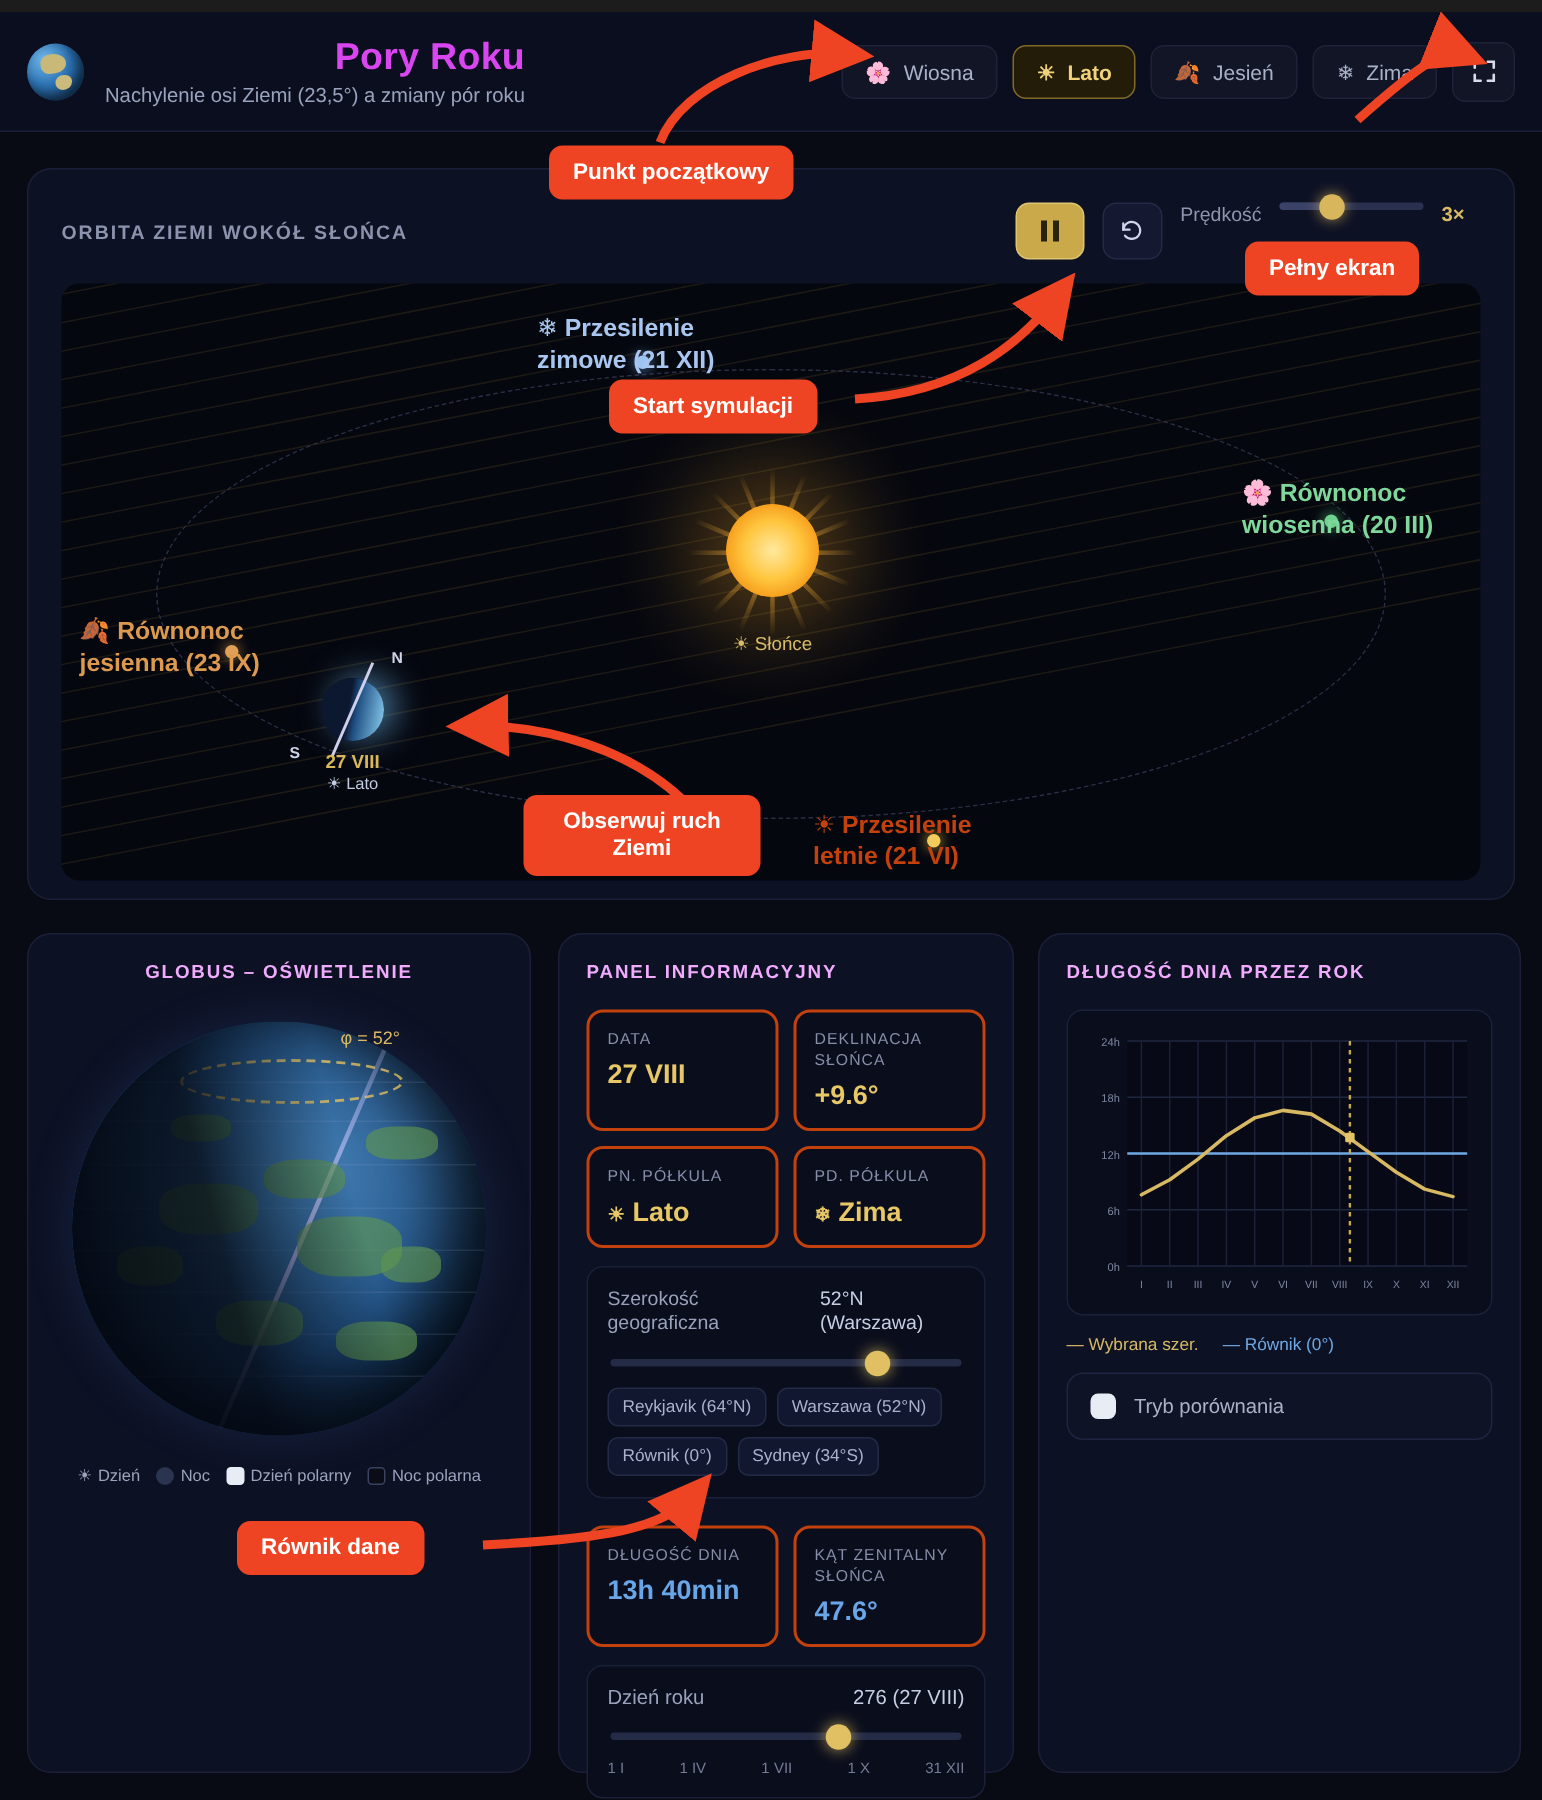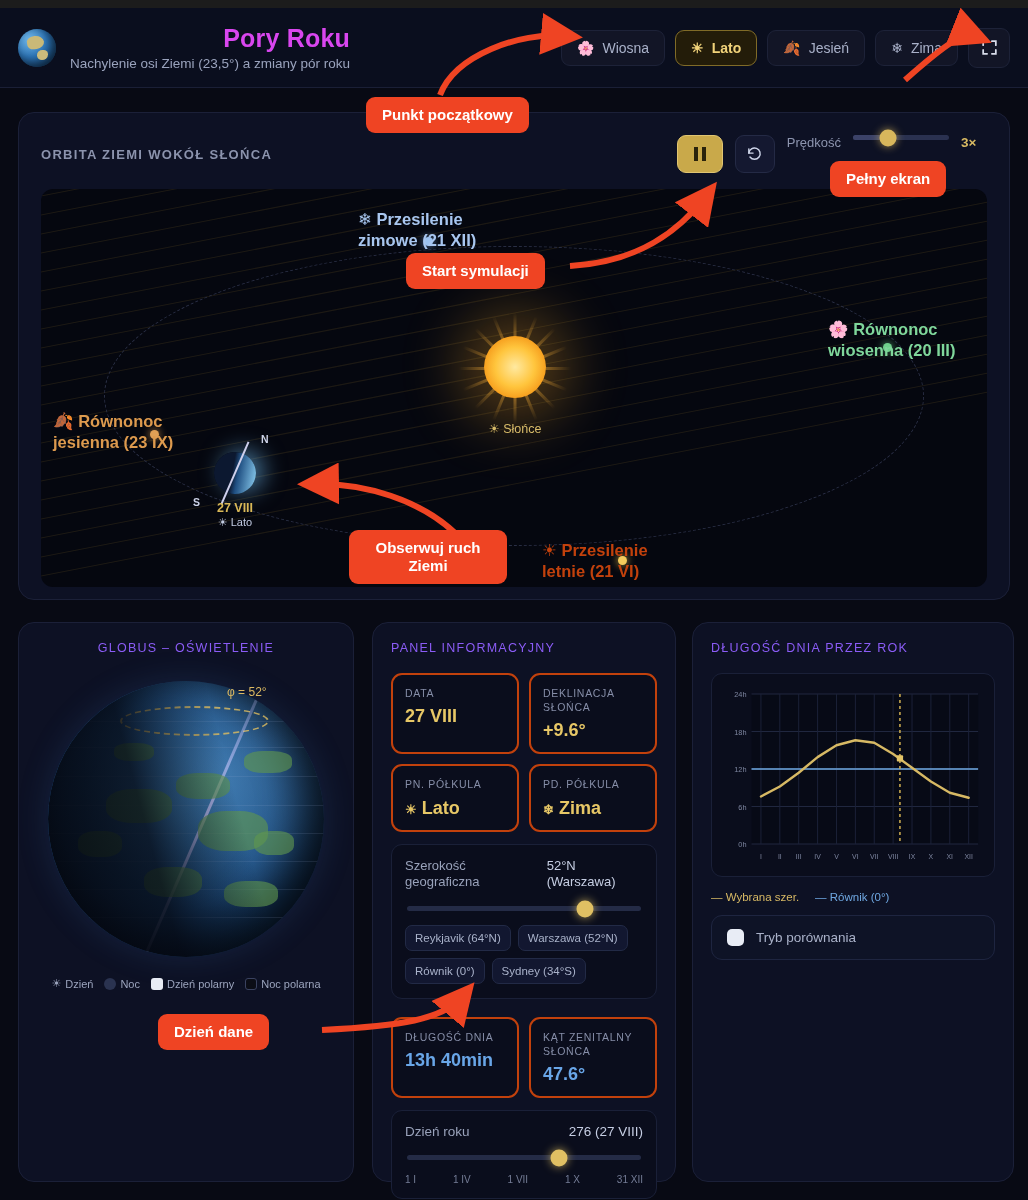--- a/index.html
+++ b/index.html
@@ -172,21 +172,21 @@
   
   .panel {
     position: absolute; top: 622px;
     background:#0d1124; border:1px solid #1b2038; border-radius: 16px;
     padding: 18px;
   }
   .p-globe { left: 18px;  width: 336px; height: 560px; }
   .p-info  { left: 372px; width: 304px; height: 560px; }
   .p-chart { left: 692px; width: 322px; height: 560px; }
   .p-title {
-    color:#8b5cf6; font-size:12.5px; font-weight:normal; letter-spacing:1.25px;
+    color:#f0abfc; font-size:12.5px; font-weight:bold; letter-spacing:1.25px;
   }
   .p-globe .p-title { text-align:center; }
 
   .globe-big {
     position:absolute; left: 50%; top: 196px; transform: translate(-50%,-50%);
     width: 276px; height: 276px; border-radius: 50%;
     background:
       radial-gradient(circle at 62% 34%, rgba(130,200,255,.30) 0%, rgba(10,20,45,0) 55%),
       radial-gradient(circle at 42% 46%, #2f6fa8 0%, #1d4d80 48%, #0a1b33 86%);
     box-shadow: inset -16px -14px 44px rgba(0,0,0,.72), 0 0 32px rgba(60,120,200,.18);
@@ -640,13 +640,13 @@
   <path d="M570,266 C640,262 680,230 706,196" stroke="#ef4423" stroke-width="6" fill="none" marker-end="url(#ah)"></path>
   <path d="M455,533 C420,500 365,483 315,484" stroke="#ef4423" stroke-width="6" fill="none" marker-end="url(#ah)"></path>
   <path d="M322,1030 C400,1026 443,1020 463,996" stroke="#ef4423" stroke-width="6" fill="none" marker-end="url(#ah)"></path>
 </svg>
 
 <div class="callout" style="left:366px;top:97px;">Punkt początkowy</div>
 <div class="callout" style="left:406px;top:253px;">Start symulacji</div>
 <div class="callout" style="left:830px;top:161px;">Pełny ekran</div>
 <div class="callout" style="left:349px;top:530px;width:158px;">Obserwuj ruch
 Ziemi</div>
-<div class="callout" style="left:158px;top:1014px;">Dzień dane</div>
+<div class="callout" style="left:158px;top:1014px;">Równik dane</div>
 
 </body></html>

